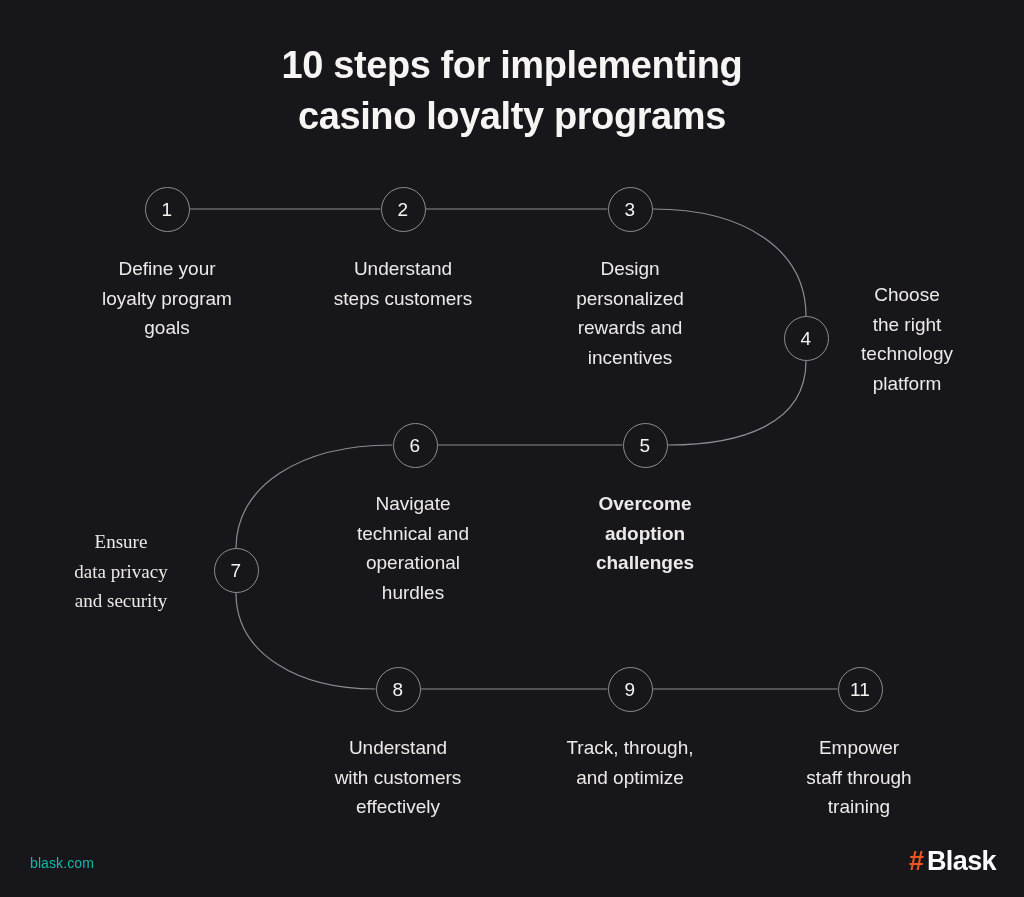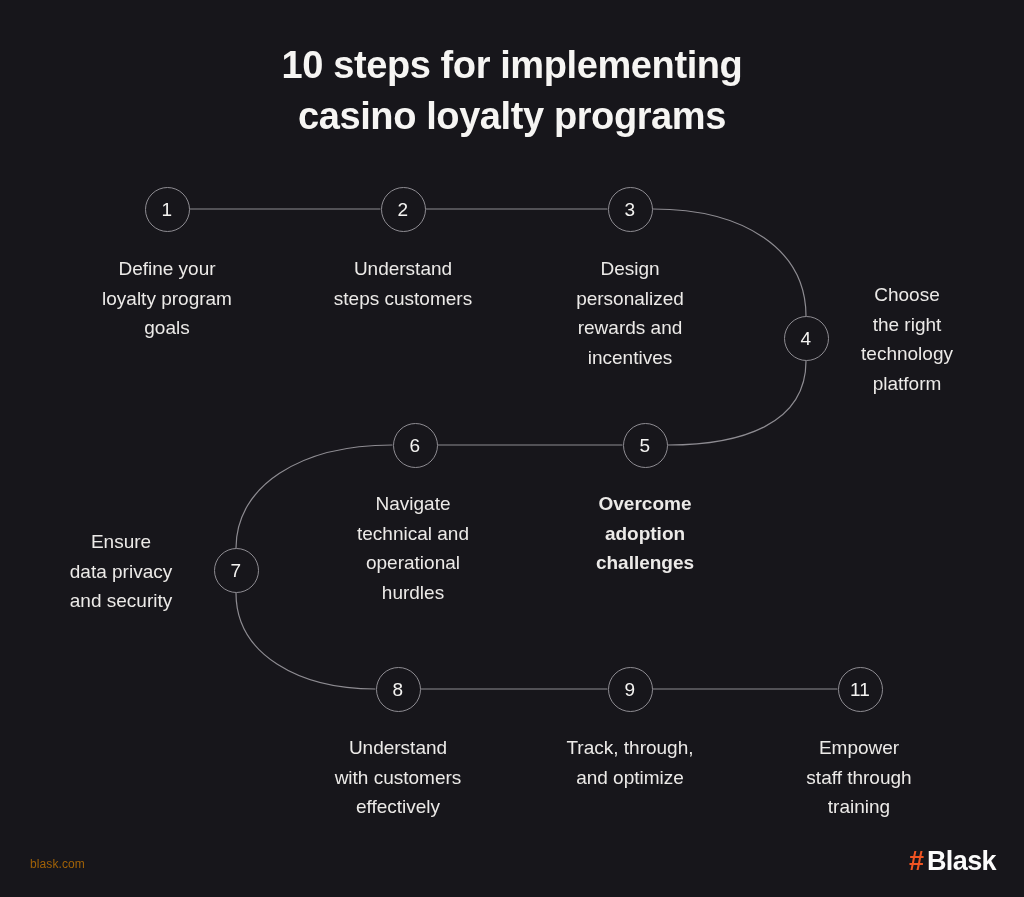--- a/index.html
+++ b/index.html
@@ -87,22 +87,22 @@
     color: #eceae8;
     white-space: pre-line;
     transform: translateX(-50%);
   }
 
   
   .footer-url {
     position: absolute;
     left: 30px;
     bottom: 26px;
-    font-size: 12px;
-    color: #a16207;
+    font-size: 14px;
+    color: #14b8a6;
     letter-spacing: 0.1px;
   }
 
   .brand {
     position: absolute;
     right: 28px;
     bottom: 22px;
     display: flex;
     align-items: center;
     gap: 4px;
@@ -170,21 +170,21 @@
 the right
 technology
 platform</div>
       <div class="step-label" style="left: 645px; top: 489px; width: 200px; font-weight: bold;">Overcome
 adoption
 challenges</div>
       <div class="step-label" style="left: 413px; top: 489px; width: 200px;">Navigate
 technical and
 operational
 hurdles</div>
-      <div class="step-label" style="left: 121px; top: 527px; width: 180px;">Ensure
+      <div class="step-label" style="left: 121px; top: 527px; width: 180px; font-family: Liberation Serif, serif;">Ensure
 data privacy
 and security</div>
       <div class="step-label" style="left: 398px; top: 733px; width: 220px;">Understand
 with customers
 effectively</div>
       <div class="step-label" style="left: 630px; top: 733px; width: 220px;">Track, through,
 and optimize</div>
       <div class="step-label" style="left: 859px; top: 733px; width: 200px;">Empower
 staff through
 training</div>

